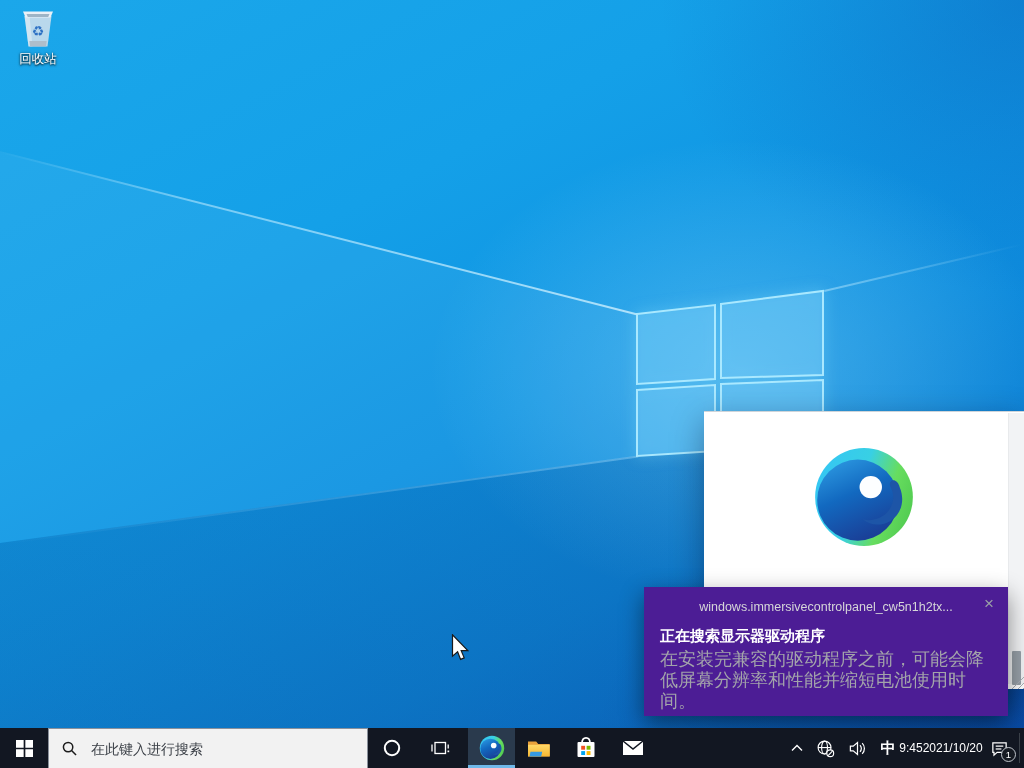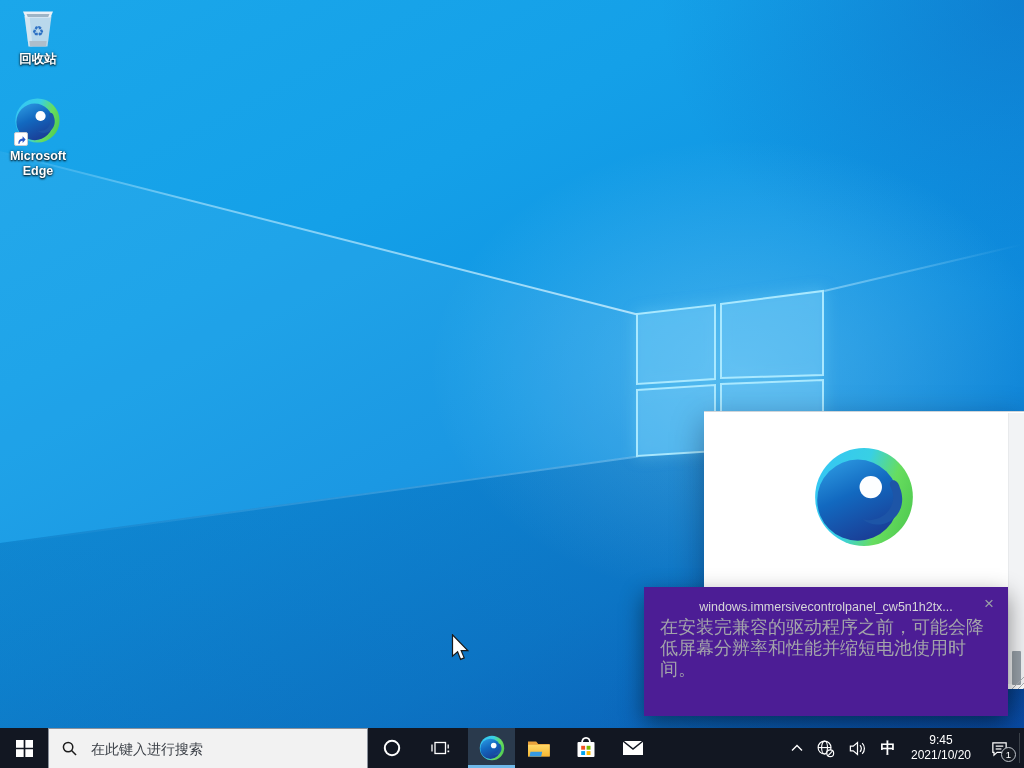--- a/index.html
+++ b/index.html
@@ -24,21 +24,21 @@
   .ray-b{left:0;top:543px;width:644px;height:2px;transform:rotate(-7.8deg);
     background:linear-gradient(90deg,rgba(170,225,255,0),rgba(170,225,255,.4));}
   .ray-c{left:824px;top:290px;width:204px;height:1.5px;transform:rotate(-13.2deg);
     background:linear-gradient(90deg,rgba(190,235,255,.5),rgba(190,235,255,0));}
   .winlogo-svg{position:absolute;left:0;top:0;}
 
   
   .icon-cell{position:absolute;width:76px;display:flex;flex-direction:column;align-items:center;cursor:default;}
   .icon-cell .glyph{display:block;}
   .icon-label{margin-top:3px;font-size:12.5px;line-height:15px;color:#fff;text-align:center;
-    text-shadow:0 1px 2px rgba(0,0,0,.95),0 0 3px rgba(0,0,0,.55);font-weight:bold;}
+    text-shadow:0 1px 2px rgba(0,0,0,.95),0 0 3px rgba(0,0,0,.55);}
   .cell-recycle{left:0;top:5px;}
   .cell-edge{left:0;top:97px;}
   .edge-icon-wrap{position:relative;width:48px;height:49px;}
   .shortcut-arrow{position:absolute;left:0;bottom:0;width:14px;height:14px;background:#fff;
     border:1px solid #c8ccd2;border-radius:2px;display:flex;align-items:center;justify-content:center;}
 
   
   .edge-window{position:absolute;left:704px;top:411px;width:320px;height:278px;background:#fff;
     box-shadow:0 10px 30px rgba(0,10,40,.38);border-top:1px solid #cfd4d9;}
   .edge-window .splash-logo{position:absolute;left:108px;top:33px;}
@@ -71,21 +71,21 @@
   .tb-search input::placeholder{color:#3a3f46;opacity:1;}
   .tb-small{width:48px;}
   .tb-app{width:47px;position:relative;}
   .tb-app.active{background:#2a3a4d;}
   .tb-app.active::after{content:"";position:absolute;left:0;right:0;bottom:0;height:3px;background:#70b9ea;}
   .tray{margin-left:auto;display:flex;align-items:stretch;}
   .tray-btn{display:flex;align-items:center;justify-content:center;flex:none;color:#fff;}
   .tray-chevron{width:24px;}
   .tray-ico{width:32px;}
   .tray-ime{width:30px;font-size:15px;font-weight:bold;}
-  .tray-clock{width:76px;display:flex;flex-direction:column;align-items:center;justify-content:center;
+  .tray-clock{width:76px;display:flex;flex-direction:row;align-items:center;justify-content:center;
     font-size:12px;line-height:15px;color:#fff;}
   .tray-action{width:40px;position:relative;}
   .badge{position:absolute;right:3px;bottom:6px;width:15px;height:15px;border-radius:50%;
     background:#161a22;border:1.5px solid #bfc4cb;color:#fff;font-size:9.5px;line-height:12px;
     display:flex;align-items:center;justify-content:center;}
   .tb-divider{width:1px;background:#3a4048;margin:5px 0;}
   .show-desktop{width:4px;}
 </style>
 </head>
 <body>
@@ -139,47 +139,35 @@
       <path d="M8.5,11 L35.5,11 L31.5,41.5 L12.5,41.5 Z" fill="#c6dcec" opacity="0.93"></path>
       <path d="M8.5,11 L13.5,11 L16.5,41.5 L12.5,41.5 Z" fill="#ffffff" opacity="0.35"></path>
       <path d="M13.4,36 L30.6,36 L30.1,41.5 L13.9,41.5 Z" fill="#aebecb"></path>
       <path d="M7,6.5 L37,6.5 L34.5,12.5 L9.5,12.5 Z" fill="#e9f0f7"></path>
       <path d="M10.5,9 L33.5,9 L32.2,12 L11.8,12 Z" fill="#9db4c6"></path>
       <text x="22" y="31" font-size="14" text-anchor="middle" fill="#2e71c4">♻</text>
     </svg>
     <div class="icon-label">回收站</div>
   </div>
 
-  <div class="icon-cell cell-edge">
-    <div class="edge-icon-wrap">
-      <svg width="47" height="47" viewBox="0 0 100 100">
-        <use href="#edge-logo"></use>
-      </svg>
-      <div class="shortcut-arrow">
-        <svg width="11" height="11" viewBox="0 0 12 12">
-          <path d="M2.5,10.5 C2.5,7 4,5.2 7.2,5 L7.2,2.5 L10.5,6.1 L7.2,9.7 L7.2,7.3 C4.9,7.5 3.9,8.6 3.9,10.5 Z" fill="#2a57c6"></path>
-        </svg>
-      </div>
-    </div>
-    <div class="icon-label">Microsoft Edge</div>
-  </div>
 
   <div class="edge-window">
     <svg class="splash-logo" width="104" height="104" viewBox="0 0 100 100">
       <use href="#edge-logo"></use>
     </svg>
     <div class="win-scrollbar">
       <div class="win-scroll-thumb"></div>
     </div>
     <div class="win-grip"></div>
   </div>
 
   <div class="toast">
     <div class="toast-header">windows.immersivecontrolpanel_cw5n1h2tx...</div>
     <div class="toast-close">×</div>
+    <div class="toast-title">正在搜索显示器驱动程序</div>
     <div class="toast-body">在安装完兼容的驱动程序之前，可能会降低屏幕分辨率和性能并缩短电池使用时间。</div>
   </div>
 
   <svg class="cursor" width="18" height="27" viewBox="0 0 12 18">
     <path d="M1,0.5 L1,14.8 L4.4,11.9 L6.4,16.9 L8.8,15.9 L6.8,11.1 L11.2,11.1 Z" fill="#ffffff" stroke="#1a1a1a" stroke-width="0.8"></path>
   </svg>
 
   <div class="taskbar">
 
     <div class="tb-btn tb-start">

